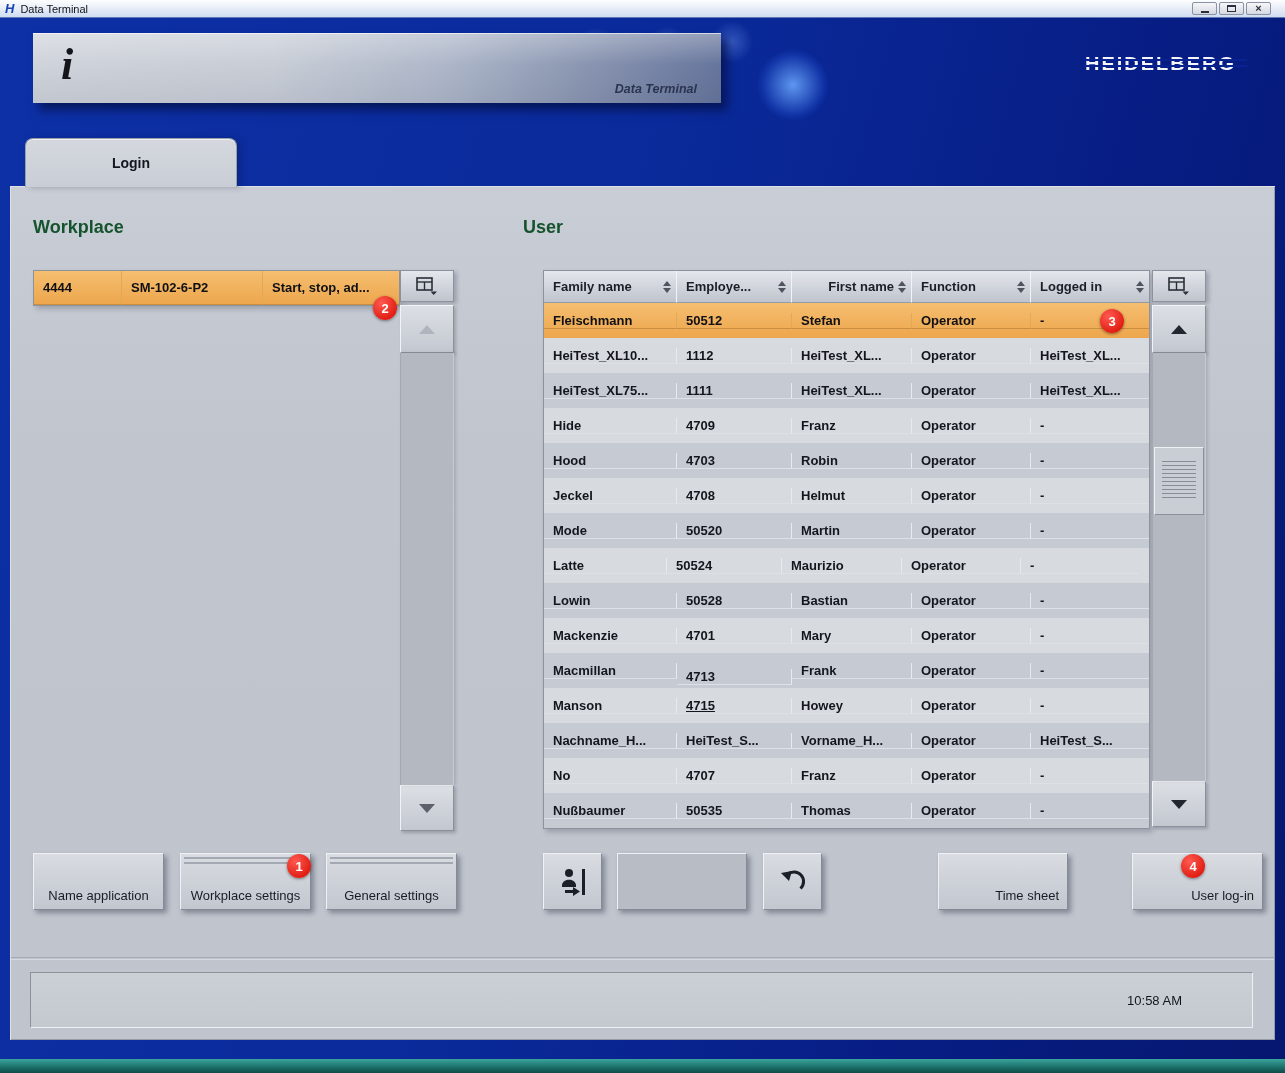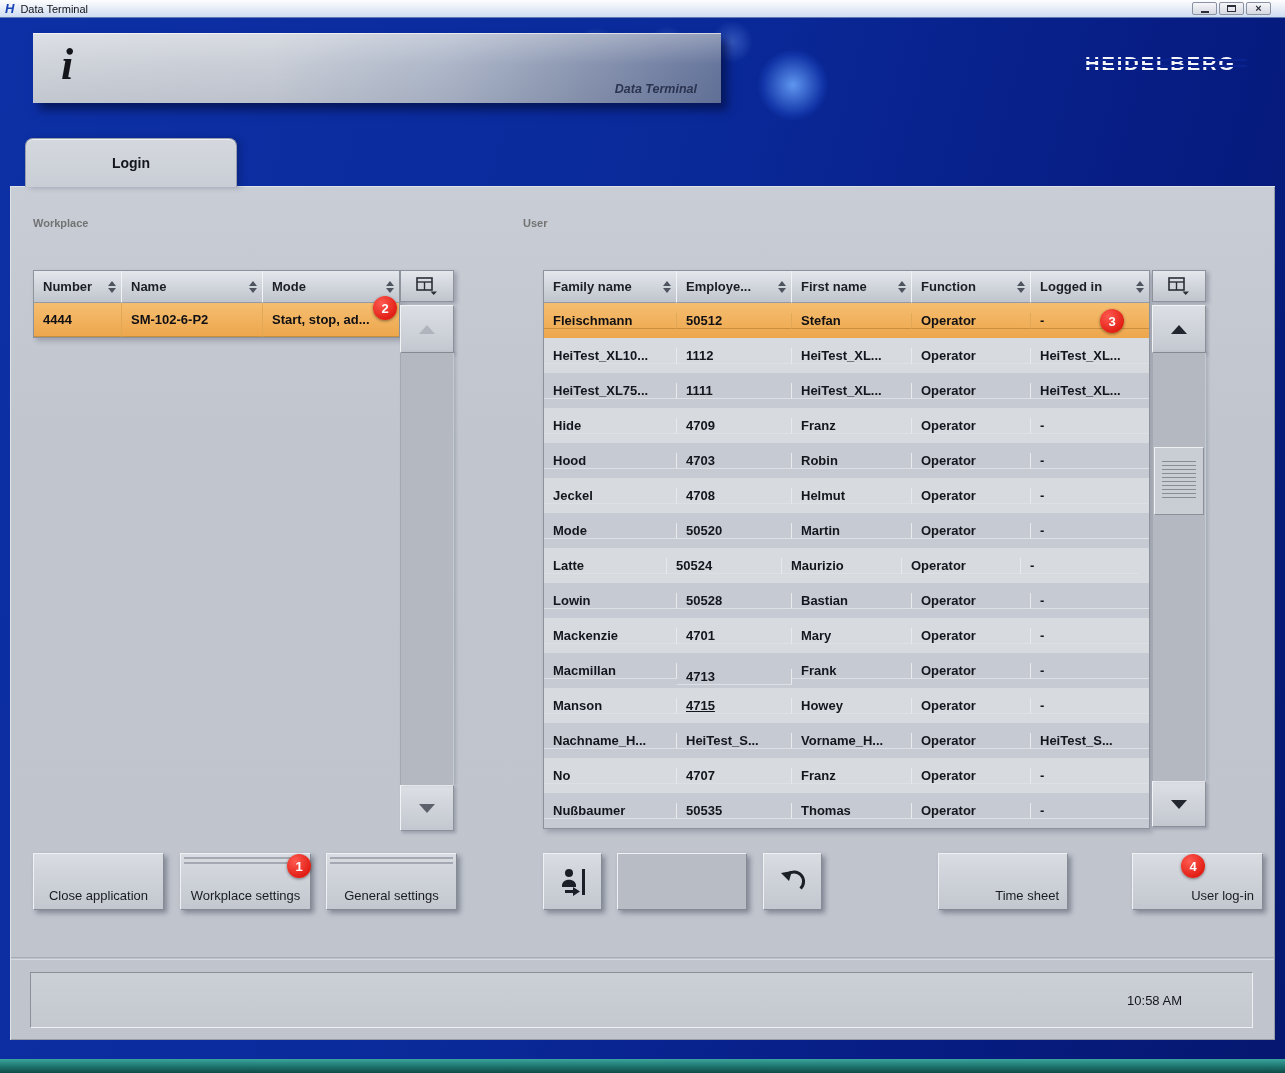--- a/index.html
+++ b/index.html
@@ -45,21 +45,21 @@
     background:linear-gradient(180deg,#c9cdd5 0%,#c0c5ce 30%,#bfc4cd 100%);
     box-shadow:inset 1px 1px 0 #dfe2e7, inset -1px -1px 0 #969ca6;}
   .panel-seam{position:absolute;left:11px;top:957px;width:1263px;height:3px;z-index:2;
     background:linear-gradient(180deg,#9aa0ab,#e2e5ea);}
   .tab{position:absolute;left:25px;top:138px;width:212px;height:49px;z-index:3;
     background:linear-gradient(180deg,#d4d8de,#c9cdd5);
     border:1px solid #9aa0ab;border-bottom:none;border-radius:8px 8px 0 0;
     display:flex;align-items:center;justify-content:center;
     font-weight:bold;font-size:14px;color:#14161e;
     box-shadow:inset 0 1px 0 #eef0f3, 4px 0 6px rgba(10,20,60,.28);}
-  .section-label{position:absolute;z-index:3;font-weight:bold;font-size:11px;color:#737373;}
+  .section-label{position:absolute;z-index:3;font-weight:bold;font-size:18px;color:#14532d;}
   
   .tbl{position:absolute;z-index:3;border:1px solid #8d939c;box-shadow:3px 3px 5px rgba(20,25,45,.22);}
   .thead{display:flex;}
   .th{height:32px;display:flex;align-items:center;justify-content:space-between;
     padding:0 5px 0 9px;white-space:nowrap;overflow:hidden;
     background:linear-gradient(180deg,#e4e7ec 0%,#cfd3da 55%,#c0c5cd 100%);
     border-right:1px solid #f2f3f6;border-bottom:1px solid #959ba4;
     font-weight:bold;font-size:13px;color:#1b1e26;}
   .th:last-child{border-right:none;}
   .sort{display:inline-flex;flex-direction:column;align-items:center;gap:2px;margin-left:4px;flex:none;}
@@ -155,43 +155,20 @@
 <div class="main-panel"></div>
 <div class="panel-seam"></div>
 <div class="tab">
   <span>Login</span>
 </div>
 
 <div class="section-label" style="left:33px;top:217px">Workplace</div>
 <div class="section-label" style="left:523px;top:217px">User</div>
 
 <div class="tbl tbl-workplace" style="left:33px;top:270px">
-  <div class="thead">
-      <div class="th" style="width: 88px;">
-        <span>Number</span>
-        <span class="sort">
-          <i class="s-up"></i>
-          <i class="s-down"></i>
-        </span>
-      </div>
-      <div class="th" style="width: 141px;">
-        <span>Name</span>
-        <span class="sort">
-          <i class="s-up"></i>
-          <i class="s-down"></i>
-        </span>
-      </div>
-      <div class="th" style="width: 136px;">
-        <span>Mode</span>
-        <span class="sort">
-          <i class="s-up"></i>
-          <i class="s-down"></i>
-        </span>
-      </div>
-    </div>
   <div class="tbody">
       <div class="tr selected">
         <div class="td" style="width: 88px;">4444</div>
         <div class="td" style="width: 141px;">SM-102-6-P2</div>
         <div class="td" style="width: 136px;">Start, stop, ad...</div>
       </div>
     </div>
 </div>
 
 <div class="scrollcol" style="left:400px;top:270px;height:561px">
@@ -222,21 +199,21 @@
           <i class="s-down"></i>
         </span>
       </div>
       <div class="th" style="width: 115px;">
         <span>Employe...</span>
         <span class="sort">
           <i class="s-up"></i>
           <i class="s-down"></i>
         </span>
       </div>
-      <div class="th" style="width: 120px;">
+      <div class="th" style="width: 120px; justify-content: flex-end;">
         <span>First name</span>
         <span class="sort">
           <i class="s-up"></i>
           <i class="s-down"></i>
         </span>
       </div>
       <div class="th" style="width: 119px;">
         <span>Function</span>
         <span class="sort">
           <i class="s-up"></i>
@@ -377,21 +354,21 @@
     <div class="scroll-thumb">
         <span class="thumb-lines"></span>
       </div>
   </div>
   <div class="scroll-btn down">
       <span class="tri down"></span>
     </div>
 </div>
 
 <button class="btn" style="left:33px;width:131px">
-  <span class="btn-label-bottom">Close application</span>
+  <span class="btn-label-bottom">Name application</span>
 </button>
 <button class="btn" style="left:180px;width:131px">
   <span class="grooves"></span>
   <span class="btn-label-bottom">Workplace settings</span>
 </button>
 <button class="btn" style="left:326px;width:131px">
   <span class="grooves"></span>
   <span class="btn-label-bottom">General settings</span>
 </button>
 

